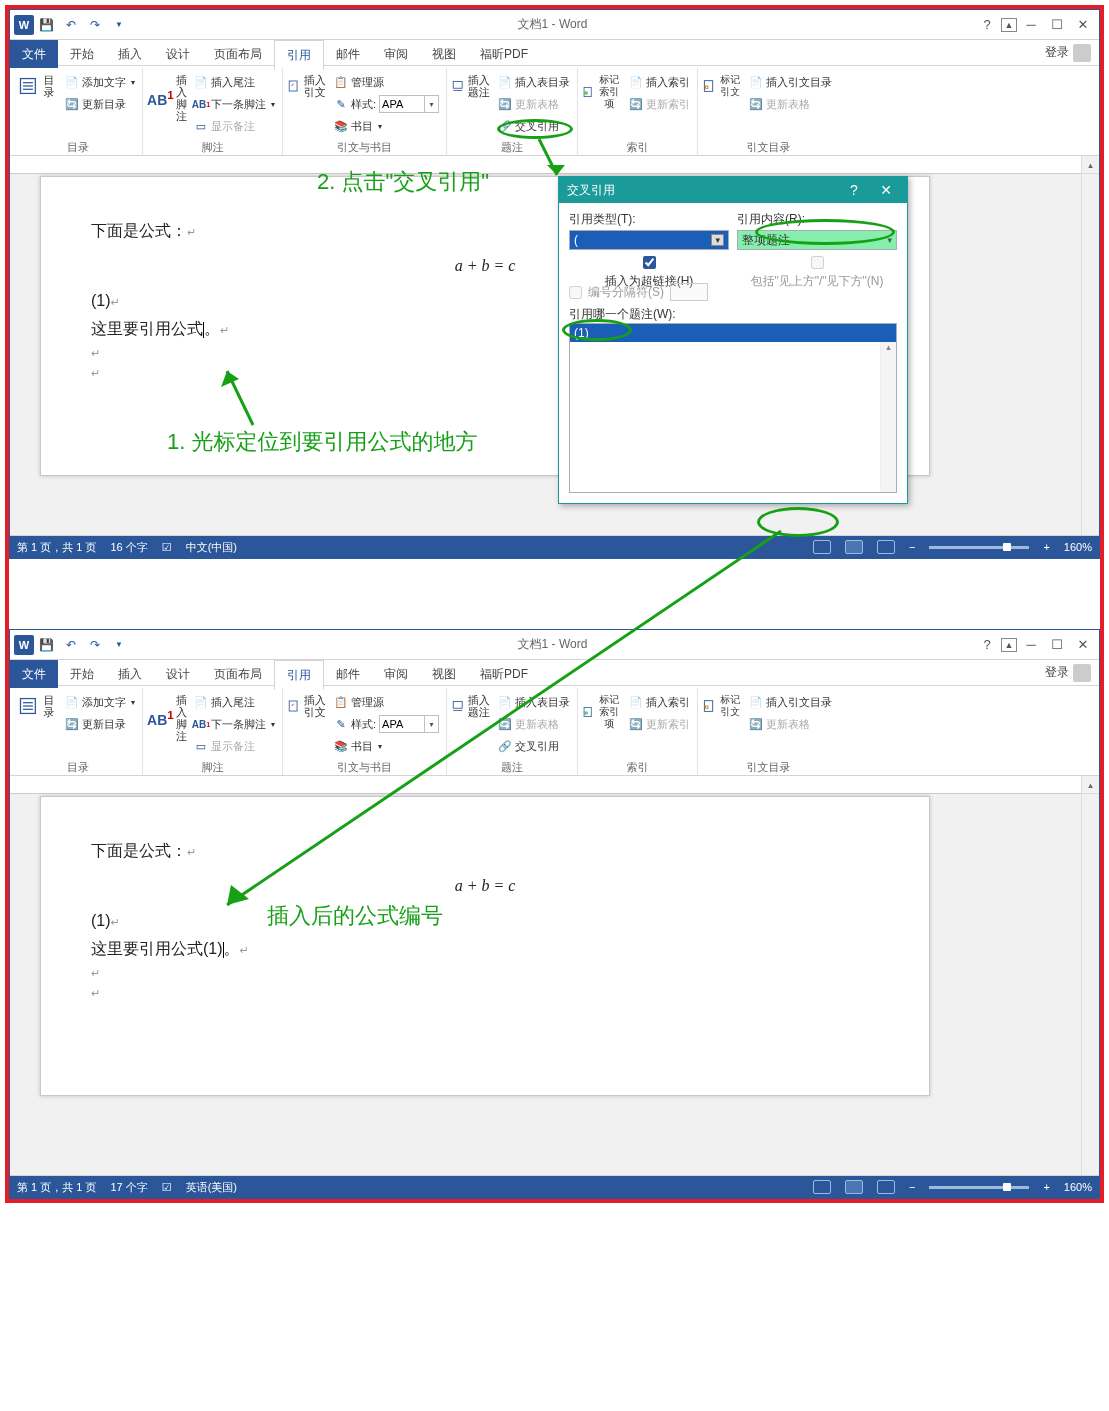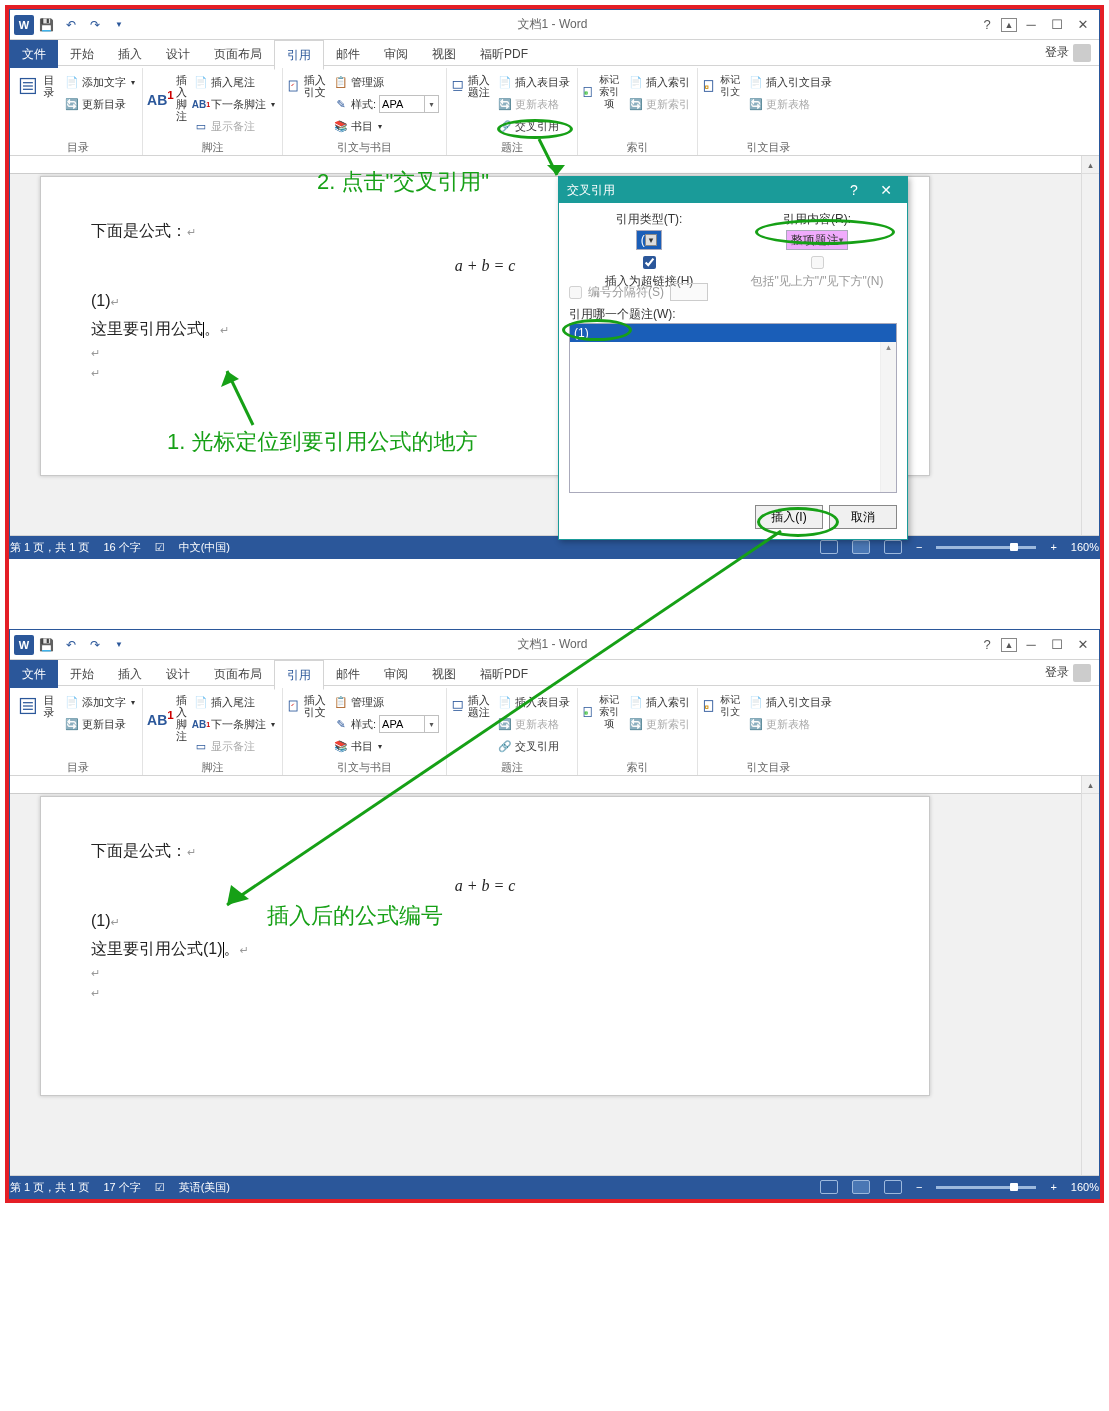--- a/index.html
+++ b/index.html
@@ -45,36 +45,36 @@
 
 .doc-area { height: 380px; background: #f1f1f1; position: relative; overflow: hidden; border-bottom: 1px solid #d4d4d4; }
 .ruler { height: 18px; background: #fff; border-bottom: 1px solid #ccc; }
 .page { position: absolute; left: 30px; top: 20px; width: 890px; background: #fff; border: 1px solid #c8c8c8; box-shadow: 0 0 4px rgba(0,0,0,0.2); padding: 40px 50px 40px 50px; min-height: 300px; font-family: "SimSun", serif; font-size: 16px; line-height: 1.8; color: #222; }
 .page .eq { text-align: center; font-style: italic; font-family: "Cambria Math", "Times New Roman", serif; margin: 6px 0; }
 .para-mark { color: #999; font-size: 11px; }
 .scrollbar-v { position: absolute; right: 0; top: 0; bottom: 0; width: 18px; background: #f1f1f1; border-left: 1px solid #dcdcdc; }
 .scrollbar-v .sbtn { height: 18px; background: #f1f1f1; border-bottom: 1px solid #dcdcdc; display: flex; align-items: center; justify-content: center; font-size: 9px; color: #666; }
 
 
-.statusbar { height: 22px; background: #2b579a; color: #fff; display: flex; align-items: center; padding: 0 0; font-size: 11px; gap: 14px; }
+.statusbar { height: 22px; background: #2b579a; color: #fff; display: flex; align-items: center; padding: 0 7px; font-size: 11px; gap: 14px; }
 .statusbar .spacer { flex: 1; }
 .statusbar .zoom-slider { width: 100px; height: 3px; background: #9db9dd; position: relative; }
 .statusbar .zoom-slider::after { content: ""; width: 8px; height: 8px; background: #fff; border-radius: 1px; position: absolute; top: -3px; right: 18px; }
 .statusbar .view-btn { width: 18px; height: 14px; border: 1px solid #9db9dd; border-radius: 2px; }
 
 
 .xref-dialog { position: absolute; top: 166px; left: 548px; width: 350px; border: 1px solid #1a9b99; background: #fff; font-size: 12px; z-index: 20; box-shadow: 2px 2px 6px rgba(0,0,0,.3); }
 .xref-titlebar { height: 26px; background: #1a9b99; color: #fff; display: flex; align-items: center; padding: 0 8px; gap: 6px; }
 .xref-titlebar .title { flex: 1; }
 .xref-titlebar .dbtn { width: 26px; text-align: center; cursor: pointer; font-size: 14px; }
 .xref-body { padding: 8px 10px 10px 10px; }
 .xref-row { display: flex; gap: 8px; margin-bottom: 6px; }
-.xref-col { flex: 1; display: flex; flex-direction: column; gap: 2px; align-items: center; }
+.xref-col { flex: 1; display: flex; flex-direction: column; gap: 2px; }
 .xref-col label { color: #333; font-size: 12px; }
-.xref-select { height: 20px; border: 1px solid #aab; background: #f0abfc; display: flex; align-items: center; padding: 0 4px; font-size: 12px; position: relative; }
+.xref-select { height: 20px; border: 1px solid #aab; background: #86efac; display: flex; align-items: center; padding: 0 4px; font-size: 12px; position: relative; }
 .xref-select .dd { margin-left: auto; font-size: 9px; color: #555; }
 .left-select { background: #1a5eb8; color: #fff; }
 .chkline { display: flex; align-items: center; gap: 4px; height: 20px; font-size: 12px; }
 .chkline input { accent-color: #2b579a; }
 .muted { color: #999; }
 .xref-list { border: 1px solid #aab; height: 170px; background: #fff; overflow: hidden; }
 .xref-list .item { height: 18px; display: flex; align-items: center; padding: 0 4px; font-size: 12px; }
 .xref-list .item.sel { background: #1a5eb8; color: #fff; }
 .xref-list .sb { float: right; width: 16px; height: 100%; border-left: 1px solid #eee; background: #f4f4f4; }
 .xref-buttons { display: flex; justify-content: flex-end; gap: 6px; margin-top: 12px; }
@@ -361,24 +361,20 @@
       </div>
       <div style="margin-top:4px;">
         <label>引用哪一个题注(W):</label>
         <div class="xref-list">
           <div class="item sel">(1)</div>
           <div class="sb">
                 <div style="text-align:center;font-size:9px;color:#888;">▴</div>
               </div>
         </div>
       </div>
-      <div class="xref-buttons">
-        <button>插入(I)</button>
-        <button>取消</button>
-      </div>
     </div>
   </div>
 </div>
 
 <div style="height:70px;background:#fff;"></div>
 
 <div class="word-window" id="win2">
   <div class="w-titlebar">
     <div class="w-qat">
       <div class="word-icon">W</div>

